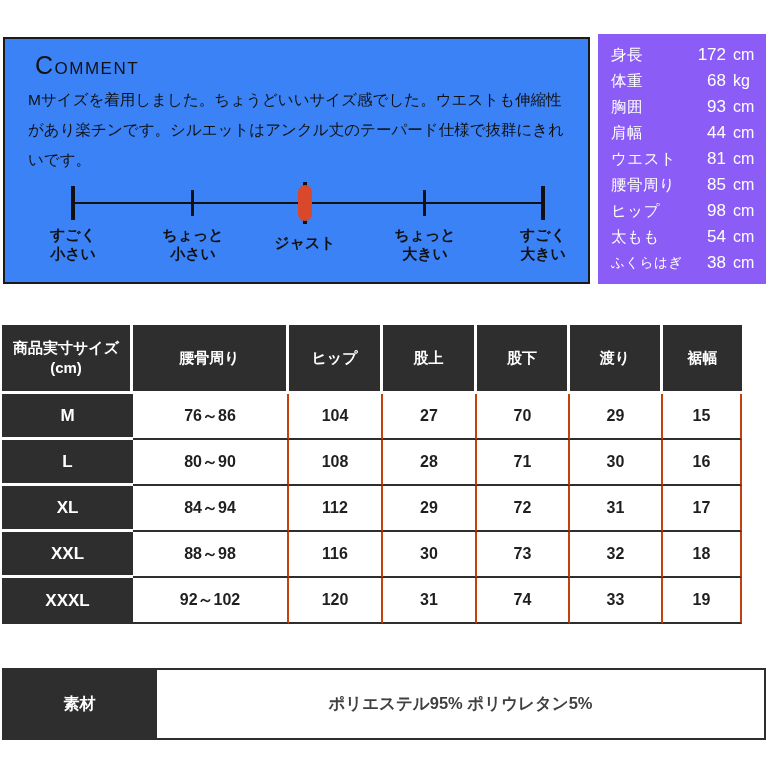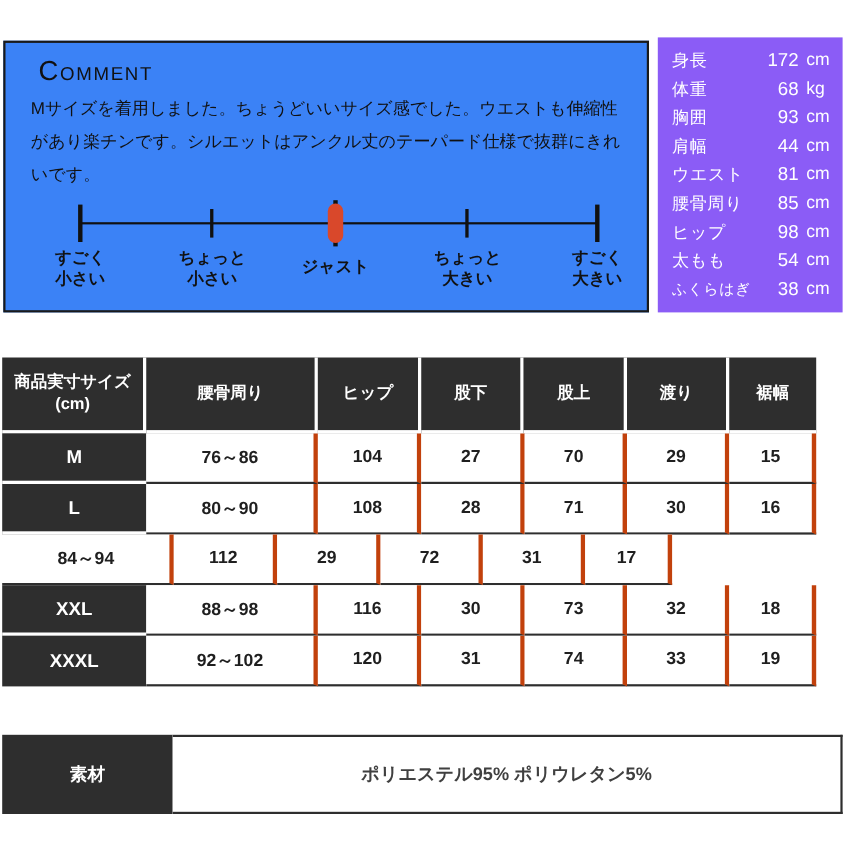--- a/index.html
+++ b/index.html
@@ -67,21 +67,21 @@
   }
   .head-row .cell:not(.c6) { border-right:3px solid #fff; }
   .data-row { height:46px; }
   .data-row .size-cell {
     background:#2e2e2e; color:#fff; font-size:17px; font-weight:bold;
     border-bottom:3px solid #fff;
   }
   .data-row:last-child .size-cell { border-bottom:none; }
   .data-row .val-cell {
     background:#fff; color:#1f1f1f; font-size:16px; font-weight:bold;
-    border-right:4px solid #c2410c; border-bottom:2px solid #2e2e2e;
+    border-right:2px solid #c2410c; border-bottom:2px solid #2e2e2e;
   }
 
   
   .material-table { position:absolute; left:2px; top:668px; width:764px; height:72px; display:flex; }
   .material-label {
     width:155px; background:#2e2e2e; color:#fff; font-size:16px; font-weight:bold;
     display:flex; align-items:center; justify-content:center;
   }
   .material-value {
     flex:1; background:#fff; color:#404040; font-size:16.5px; font-weight:bold;
@@ -165,22 +165,22 @@
       <span class="spec-unit">cm</span>
     </div>
   </div>
 
   <div class="size-table">
     <div class="t-row head-row">
       <div class="cell c0">商品実寸サイズ
 (cm)</div>
       <div class="cell c1">腰骨周り</div>
       <div class="cell c2">ヒップ</div>
+      <div class="cell c3">股上</div>
       <div class="cell c4">股下</div>
-      <div class="cell c3">股上</div>
       <div class="cell c5">渡り</div>
       <div class="cell c6">裾幅</div>
     </div>
     <div class="t-row data-row">
       <div class="cell c0 size-cell">M</div>
       <div class="cell c1 val-cell">76～86</div>
       <div class="cell c2 val-cell">104</div>
       <div class="cell c3 val-cell">27</div>
       <div class="cell c4 val-cell">70</div>
       <div class="cell c5 val-cell">29</div>
@@ -189,20 +189,21 @@
     <div class="t-row data-row">
       <div class="cell c0 size-cell">L</div>
       <div class="cell c1 val-cell">80～90</div>
       <div class="cell c2 val-cell">108</div>
       <div class="cell c3 val-cell">28</div>
       <div class="cell c4 val-cell">71</div>
       <div class="cell c5 val-cell">30</div>
       <div class="cell c6 val-cell">16</div>
     </div>
     <div class="t-row data-row">
+      <div class="cell c0 size-cell">XL</div>
       <div class="cell c1 val-cell">84～94</div>
       <div class="cell c2 val-cell">112</div>
       <div class="cell c3 val-cell">29</div>
       <div class="cell c4 val-cell">72</div>
       <div class="cell c5 val-cell">31</div>
       <div class="cell c6 val-cell">17</div>
     </div>
     <div class="t-row data-row">
       <div class="cell c0 size-cell">XXL</div>
       <div class="cell c1 val-cell">88～98</div>

